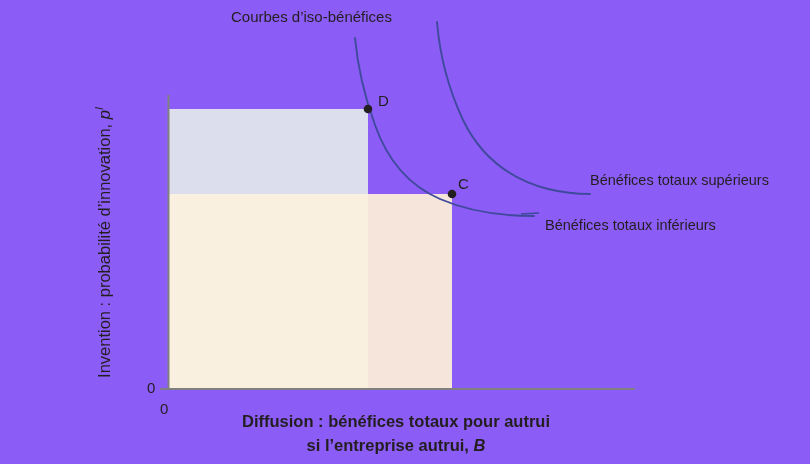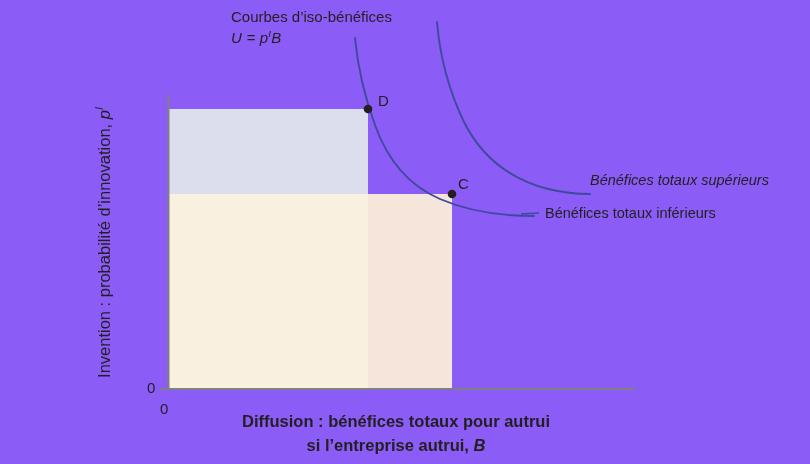--- a/index.html
+++ b/index.html
@@ -36,22 +36,22 @@
   }
   .curve-title .formula {
     display: block;
     font-style: italic;
     font-size: 15px;
     letter-spacing: 0.2px;
   }
   .legend-label {
     font-size: 14.5px;
   }
-  #legend-upper { left: 590px; top: 172px; font-style: italic; }
-  #legend-lower { left: 545px; top: 205px; }
+  #legend-upper { left: 590px; top: 172px; }
+  #legend-lower { left: 545px; top: 217px; }
   .point-label {
     font-size: 15px;
   }
   #label-D { left: 378px; top: 92px; }
   #label-C { left: 458px; top: 175px; }
   .axis-zero {
     font-size: 15px;
     color: #231f20;
   }
   #zero-y { left: 147px; top: 379px; }
@@ -103,21 +103,20 @@
 
     <line x1="521" y1="214" x2="539" y2="213" stroke="#3f4a9c" stroke-width="1.6"></line>
 
     <circle cx="368" cy="109" r="4.3" fill="#231f20"></circle>
     <circle cx="452" cy="194" r="4.3" fill="#231f20"></circle>
 
   </svg>
 
   <div class="txt curve-title">
     <span>Courbes d’iso-bénéfices</span>
-    <span class="formula"><span>U = p</span><sup class="supI">I</sup><span>B</span></span>
   </div>
 
   <div class="txt legend-label" id="legend-upper">Bénéfices totaux supérieurs</div>
   <div class="txt legend-label" id="legend-lower">Bénéfices totaux inférieurs</div>
 
   <div class="txt point-label" id="label-D">D</div>
   <div class="txt point-label" id="label-C">C</div>
 
   <div class="txt axis-zero" id="zero-y">0</div>
   <div class="txt axis-zero" id="zero-x">0</div>

